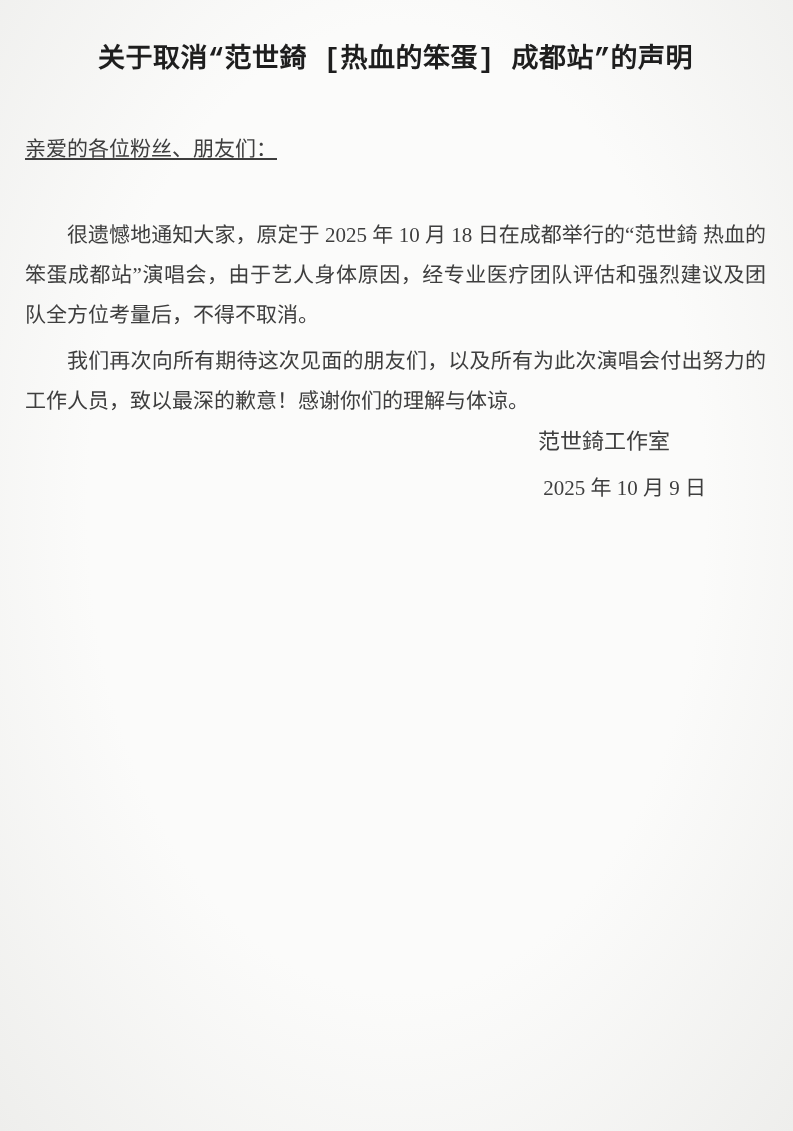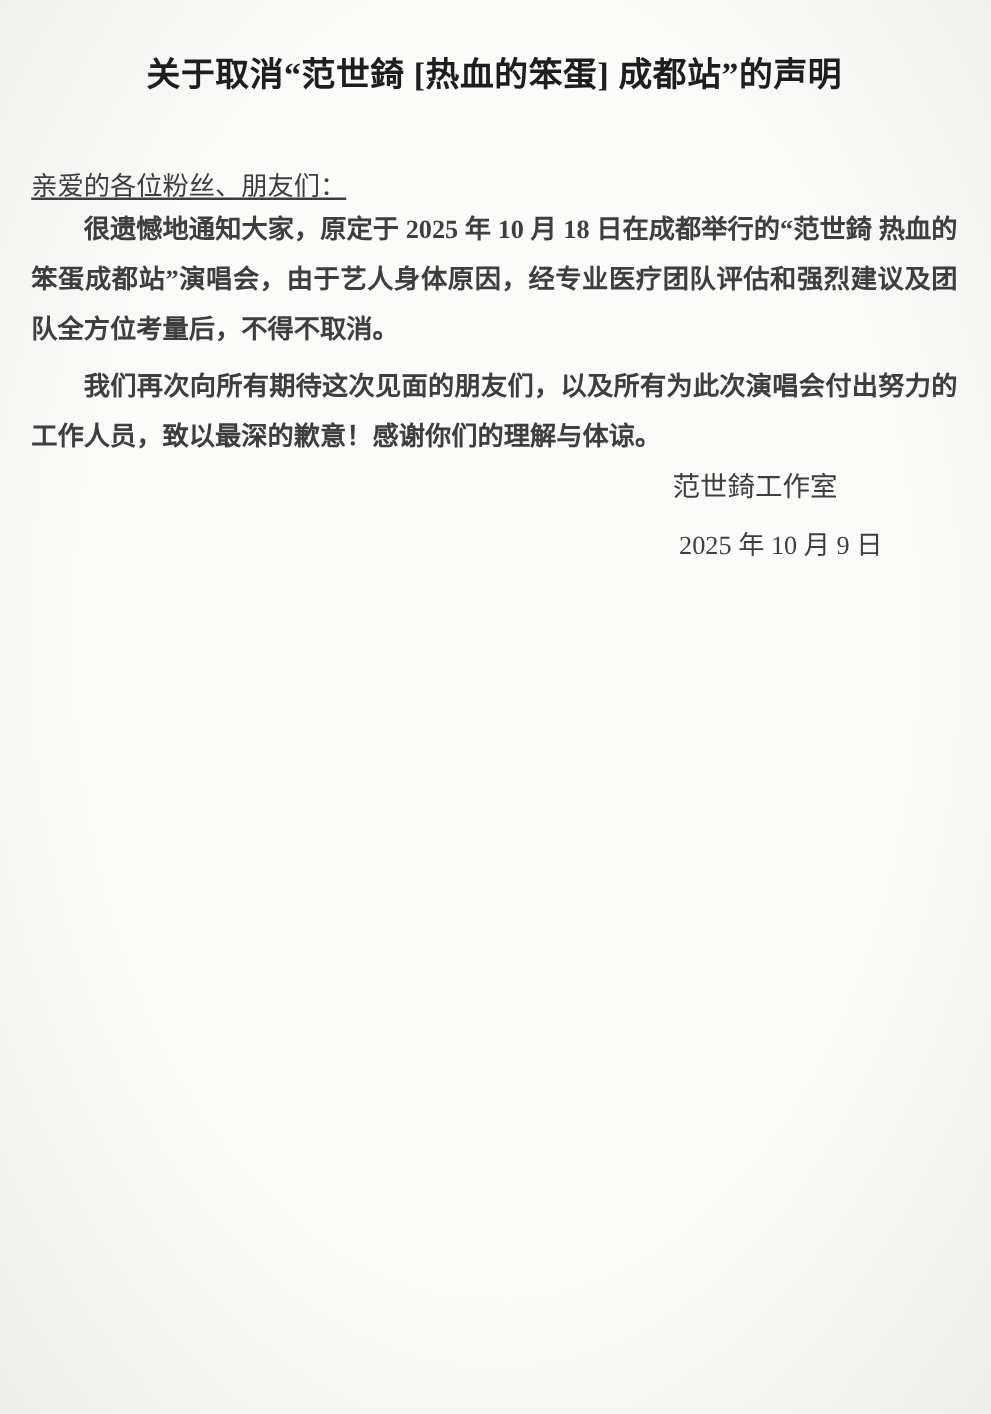--- a/index.html
+++ b/index.html
@@ -19,36 +19,36 @@
     background: radial-gradient(ellipse at 50% 45%, var(--bg-center) 55%, #eeeeec 100%);
     font-family: "Liberation Serif", "DejaVu Serif", serif;
     color: var(--text);
   }
   .doc {
     width: 793px;
     height: 1131px;
     padding: 42px 27px 0 25px;
   }
   .doc-title {
-    font-family: Liberation Serif, serif;
+    font-family: Liberation Mono, monospace;
     font-weight: 700;
     font-size: 27px;
     line-height: 36px;
     text-align: center;
     color: var(--title);
     letter-spacing: 0.5px;
   }
   .greeting {
     margin-top: 57px;
     font-size: 21px;
     line-height: 28px;
     text-decoration: underline;
   }
   .paragraph-list {
-    font-weight: bold;
+    margin-top: 52px;
   }
   .paragraph-list p {
     font-size: 21px;
     line-height: 40px;
     text-align: justify;
     text-indent: 2em;
     margin-bottom: 6px;
     word-break: break-all;
   }
   .signature {

